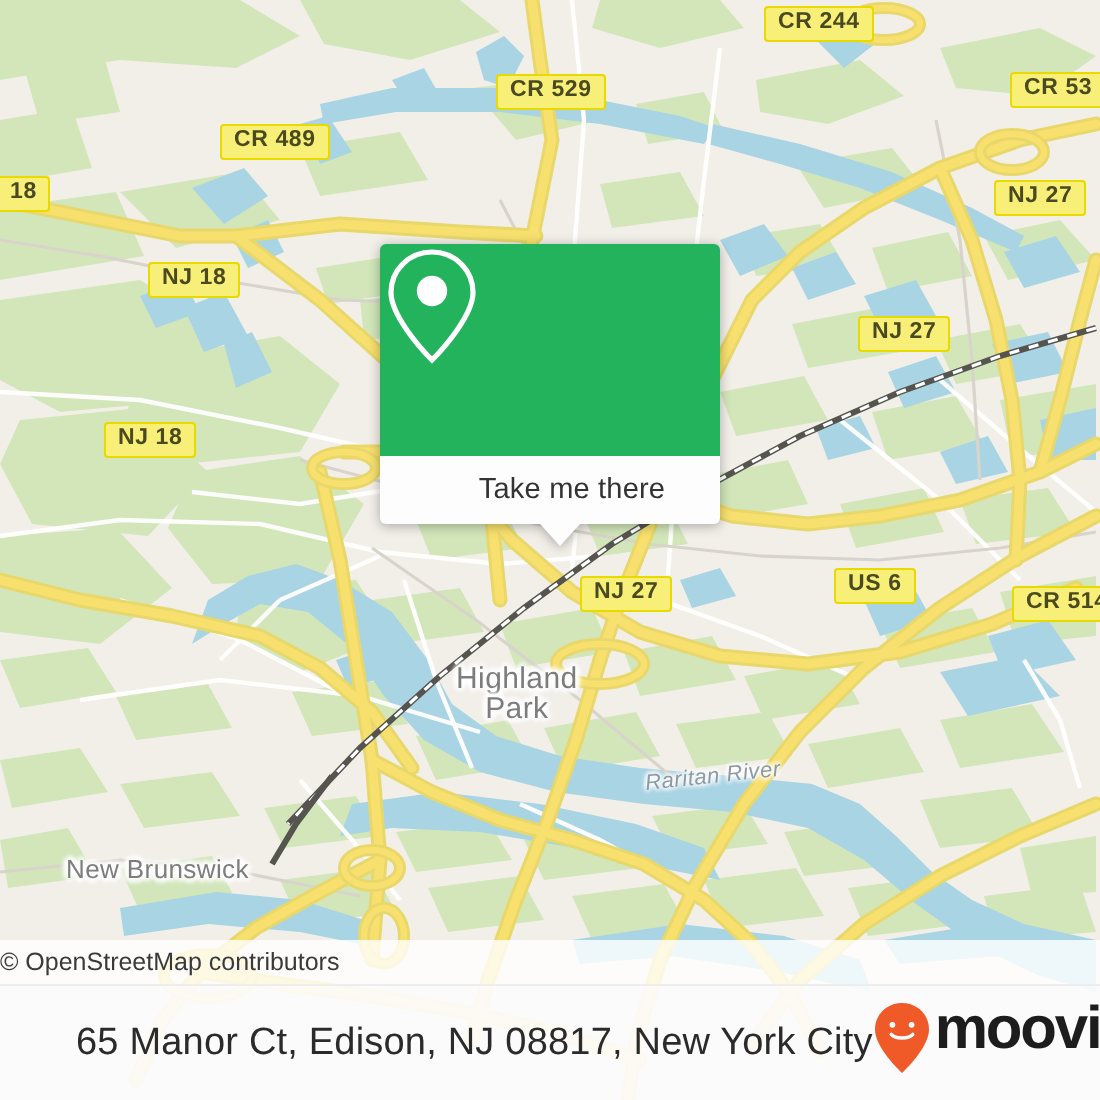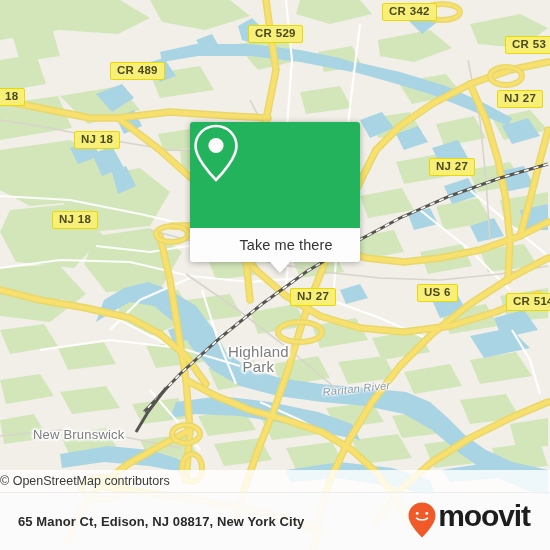--- a/index.html
+++ b/index.html
@@ -105,26 +105,25 @@
   #footer{
     position:absolute;left:0;top:492px;
     width:550px;height:58px;
     background:rgba(252,252,252,.93);
     display:flex;align-items:center;
     box-sizing:border-box;
     border-top:1px solid #ededed;
   }
   #footer-addr{
     flex:1;
-    padding-left:18px;
+    padding-left:38px;
     color:#2b2b2b;
-    font-size:13px;
+    font-size:19px;
     letter-spacing:.1px;
     white-space:nowrap;
-    font-weight:bold;
   }
   #logo{
     display:flex;
     padding-right:20px;
   }
   #logo-word{
     color:#1d1d1d;
     font-size:30px;
     font-weight:bold;
     letter-spacing:-1.1px;
@@ -353,31 +352,31 @@
       </g>
 
       <g>
         <path d="M548,164 L500,178 L450,196 L400,218 L352,244 L306,272 L262,304 L220,338 L180,374 L144,412" stroke="#55544f" stroke-width="3" fill="none"></path>
         <path d="M548,164 L500,178 L450,196 L400,218 L352,244 L306,272 L262,304 L220,338 L180,374 L144,412" stroke="#ffffff" stroke-width="1.6" stroke-dasharray="5 5" fill="none"></path>
         <path d="M166,388 L148,412 L136,432" stroke="#55544f" stroke-width="3" fill="none"></path>
       </g>
     </svg>
 
     <div class="city-label" style="left:33px;top:428px;font-size:13px;">New Brunswick</div>
-    <div class="city-label" style="left:228px;top:344px;font-size:15px;">Highland
+    <div class="city-label" style="left:228px;top:332px;font-size:15px;">Highland
 Park</div>
 
     <div class="river-label" style="left:322px;top:386px;transform:rotate(-6deg);transform-origin:left top;">Raritan River</div>
 
     <div class="shield" style="left:-2px;top:88px;">18</div>
     <div class="shield" style="left:74px;top:131px;">NJ 18</div>
     <div class="shield" style="left:52px;top:211px;">NJ 18</div>
     <div class="shield" style="left:110px;top:62px;">CR 489</div>
-    <div class="shield" style="left:248px;top:25px;">CR 529</div>
-    <div class="shield" style="left:382px;top:3px;">CR 342</div>
+    <div class="shield" style="left:248px;top:37px;">CR 529</div>
+    <div class="shield" style="left:382px;top:3px;">CR 244</div>
     <div class="shield" style="left:505px;top:36px;">CR 53</div>
     <div class="shield" style="left:497px;top:90px;">NJ 27</div>
     <div class="shield" style="left:429px;top:158px;">NJ 27</div>
     <div class="shield" style="left:290px;top:288px;">NJ 27</div>
     <div class="shield" style="left:417px;top:284px;">US 6</div>
     <div class="shield" style="left:506px;top:293px;">CR 514</div>
 
     <div id="popup">
       <div id="popup-green">
         <span>

